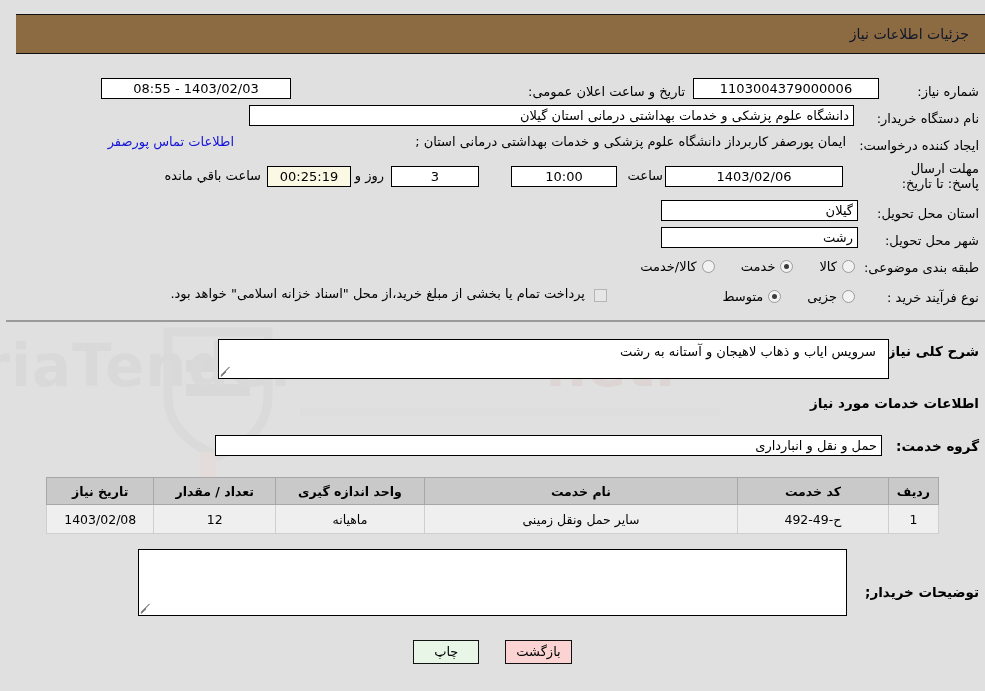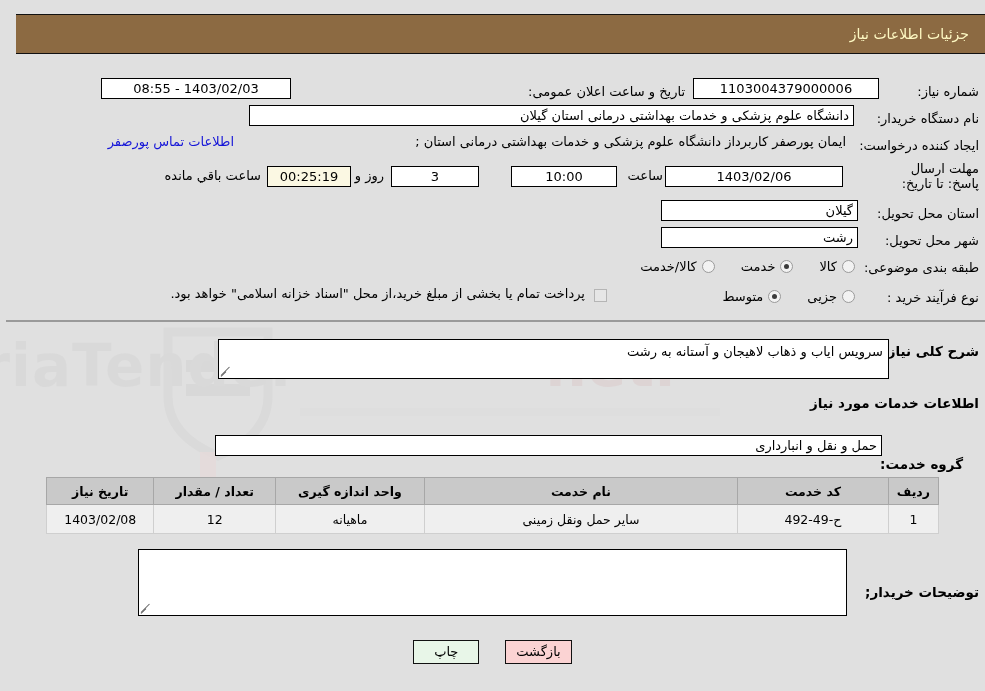--- a/index.html
+++ b/index.html
@@ -37,21 +37,21 @@
     background: #8c6a42;
     border-top: 1px solid #111;
     border-bottom: 1px solid #111;
     box-sizing: border-box;
     display: flex;
     align-items: center;
     justify-content: flex-start;
     z-index: 3;
   }
   .titlebar .ttl {
-    color: #fef9c3;
+    color: #0f172a;
     font-size: 14px;
     padding-right: 16px;
     letter-spacing: .2px;
   }
 
   
   .panel {
     position: absolute;
     box-sizing: border-box;
     z-index: 2;
@@ -142,21 +142,21 @@
   .bold-lbl {
     font-weight: bold;
     font-size: 13.5px;
   }
 
   .ta {
     box-sizing: border-box;
     border: 1px solid #000;
     background: #ffffff;
     font-size: 13px;
-    padding: 3px 5px 0 5px;
+    padding: 3px 12px 0 5px;
     overflow: hidden;
     position: relative;
     text-align: right;
     line-height: 17px;
   }
   .grip {
     position: absolute;
     left: 2px; bottom: 1px;
     width: 12px; height: 12px;
   }
@@ -332,21 +332,21 @@
   <div class="ta" style="position:absolute; right:96px; top:14px; width:671px; height:40px;">
     <span>سرویس ایاب و ذهاب لاهیجان و آستانه به رشت</span>
     <span class="grip">
       <i style="width:12px; left:0; top:10px; transform:rotate(-45deg);"></i>
       <i style="width:7px; left:0; top:11px; transform:rotate(-45deg);"></i>
     </span>
   </div>
 
   <span class="bold-lbl" style="position:absolute; right:6px; top:70px;">اطلاعات خدمات مورد نیاز</span>
 
-  <span class="bold-lbl" style="position:absolute; right:22px; top:113px;margin-top:18px;">گروه خدمت:</span>
+  <span class="bold-lbl" style="position:absolute; right:6px; top:113px;">گروه خدمت:</span>
   <div class="fld right" style="position:absolute; right:103px; top:110px; width:667px;">حمل و نقل و انبارداری</div>
 
   <span class="bold-lbl" style="position:absolute; right:6px; top:259px;">توضیحات خریدار;</span>
   <div class="ta" style="position:absolute; right:138px; top:224px; width:709px; height:67px;">
     <span></span>
     <span class="grip">
       <i style="width:12px; left:0; top:10px; transform:rotate(-45deg);"></i>
       <i style="width:7px; left:0; top:11px; transform:rotate(-45deg);"></i>
     </span>
   </div>

